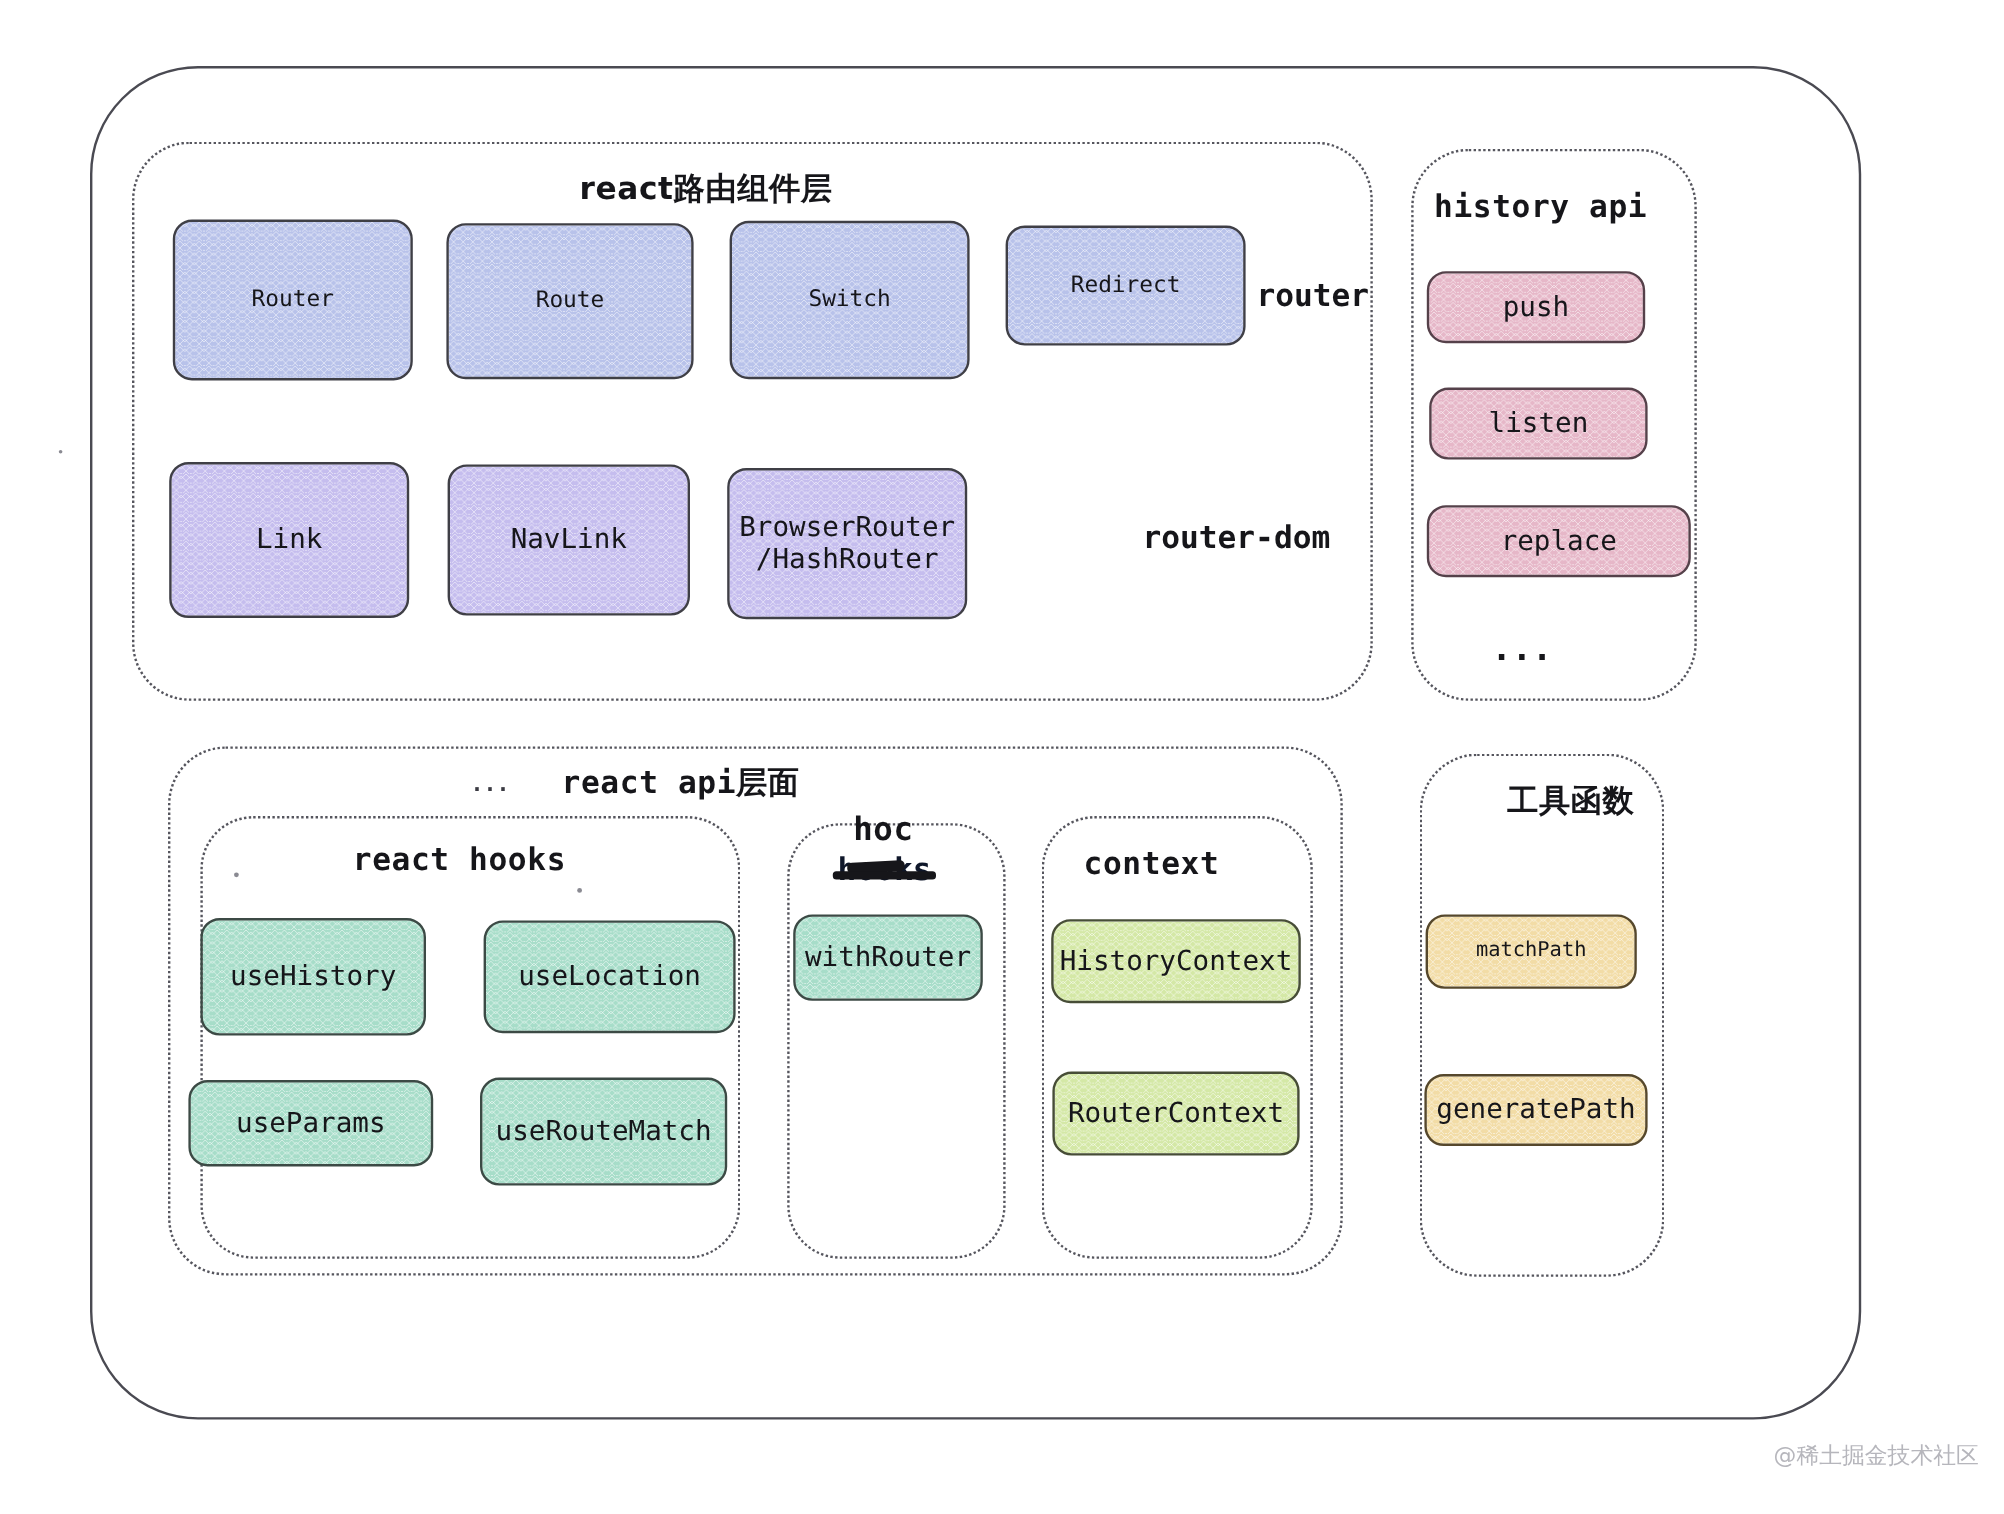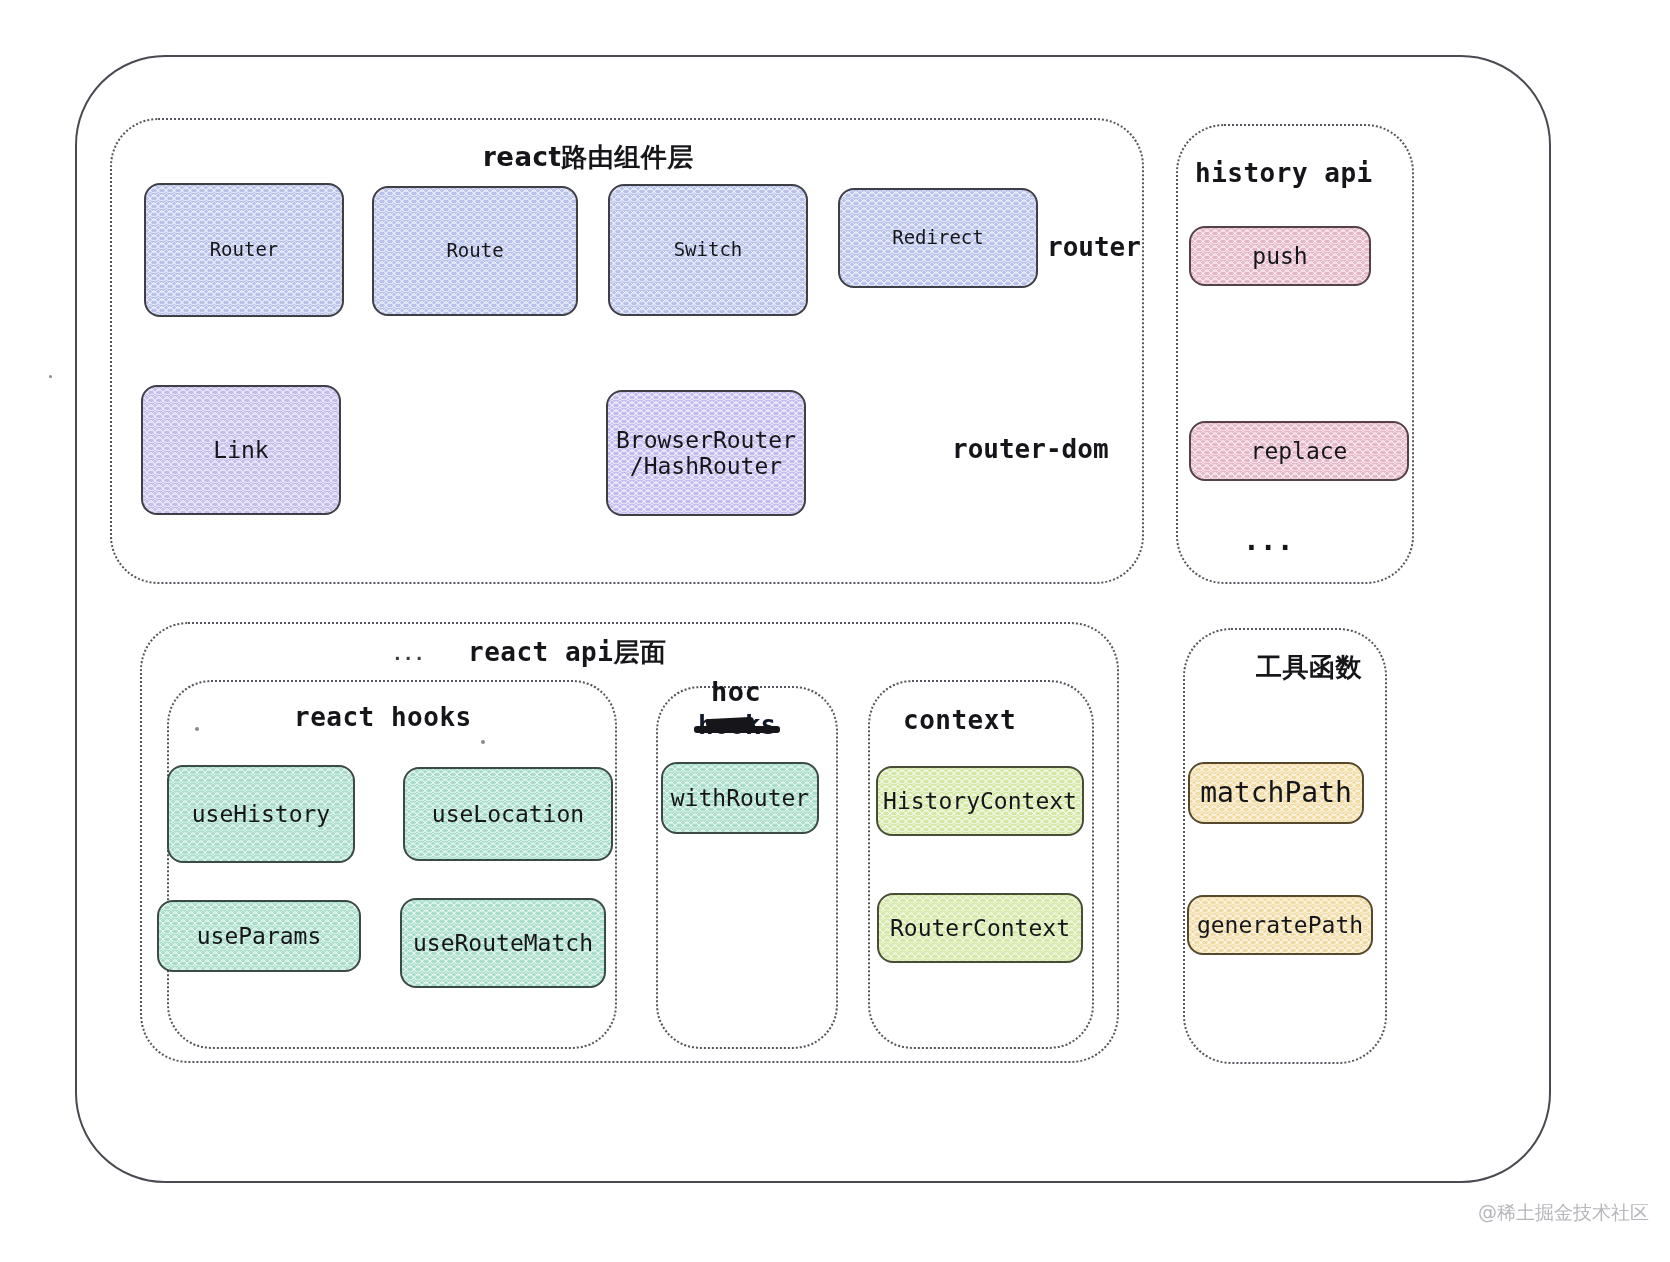--- a/index.html
+++ b/index.html
@@ -203,31 +203,37 @@
     <span>Switch</span>
   </div>
   <div class="node hatch-blue" style="left:838px; top:188px; width:200px; height:100px; font-size:19px;">
     <span>Redirect</span>
   </div>
   <div class="side-label" style="left:1047px; top:232px;">router</div>
 
   <div class="node hatch-purple" style="left:141px; top:385px; width:200px; height:130px; font-size:23px;">
     <span>Link</span>
   </div>
+  <div class="node hatch-purple" style="left:373px; top:387px; width:202px; height:126px; font-size:23px;">
+    <span>NavLink</span>
+  </div>
   <div class="node hatch-purple" style="left:606px; top:390px; width:200px; height:126px; font-size:23px;">
     <span>BrowserRouter
 /HashRouter</span>
   </div>
   <div class="side-label" style="left:952px; top:434px;">router-dom</div>
 
   <div class="dotted-group" style="left:1176px; top:124px; width:234px; height:456px;"></div>
   <div class="group-title" style="left:1195px; top:158px;">history api</div>
 
   <div class="node hatch-pink" style="left:1189px; top:226px; width:182px; height:60px; font-size:23px;">
     <span>push</span>
+  </div>
+  <div class="node hatch-pink" style="left:1191px; top:323px; width:182px; height:60px; font-size:23px;">
+    <span>listen</span>
   </div>
   <div class="node hatch-pink" style="left:1189px; top:421px; width:220px; height:60px; font-size:23px;">
     <span>replace</span>
   </div>
   <div class="ellipsis" style="left:1243px; top:524px; font-size:28px;">...</div>
 
   <div class="dotted-group" style="left:140px; top:622px; width:975px; height:437px;"></div>
   <div class="group-title mixed" style="left:468px; top:635px;">react api层面</div>
   <div class="ellipsis" style="left:392px; top:643px; font-size:18px; color:#3a3a42;">...</div>
 
@@ -263,21 +269,21 @@
   <div class="node hatch-green" style="left:876px; top:766px; width:208px; height:70px; font-size:23px;">
     <span>HistoryContext</span>
   </div>
   <div class="node hatch-green" style="left:877px; top:893px; width:206px; height:70px; font-size:23px;">
     <span>RouterContext</span>
   </div>
 
   <div class="dotted-group" style="left:1183px; top:628px; width:200px; height:432px;"></div>
   <div class="group-title cn" style="left:1256px; top:650px;">工具函数</div>
 
-  <div class="node hatch-yellow" style="left:1188px; top:762px; width:176px; height:62px; font-size:28px;">
+  <div class="node hatch-yellow" style="left:1188px; top:762px; width:176px; height:62px; font-size:17px;">
     <span>matchPath</span>
   </div>
   <div class="node hatch-yellow" style="left:1187px; top:895px; width:186px; height:60px; font-size:23px;">
     <span>generatePath</span>
   </div>
 
   <div class="speck" style="left:49px; top:375px; width:3px; height:3px;"></div>
   <div class="speck" style="left:195px; top:727px; width:4px; height:4px;"></div>
   <div class="speck" style="left:481px; top:740px; width:4px; height:4px;"></div>
 

